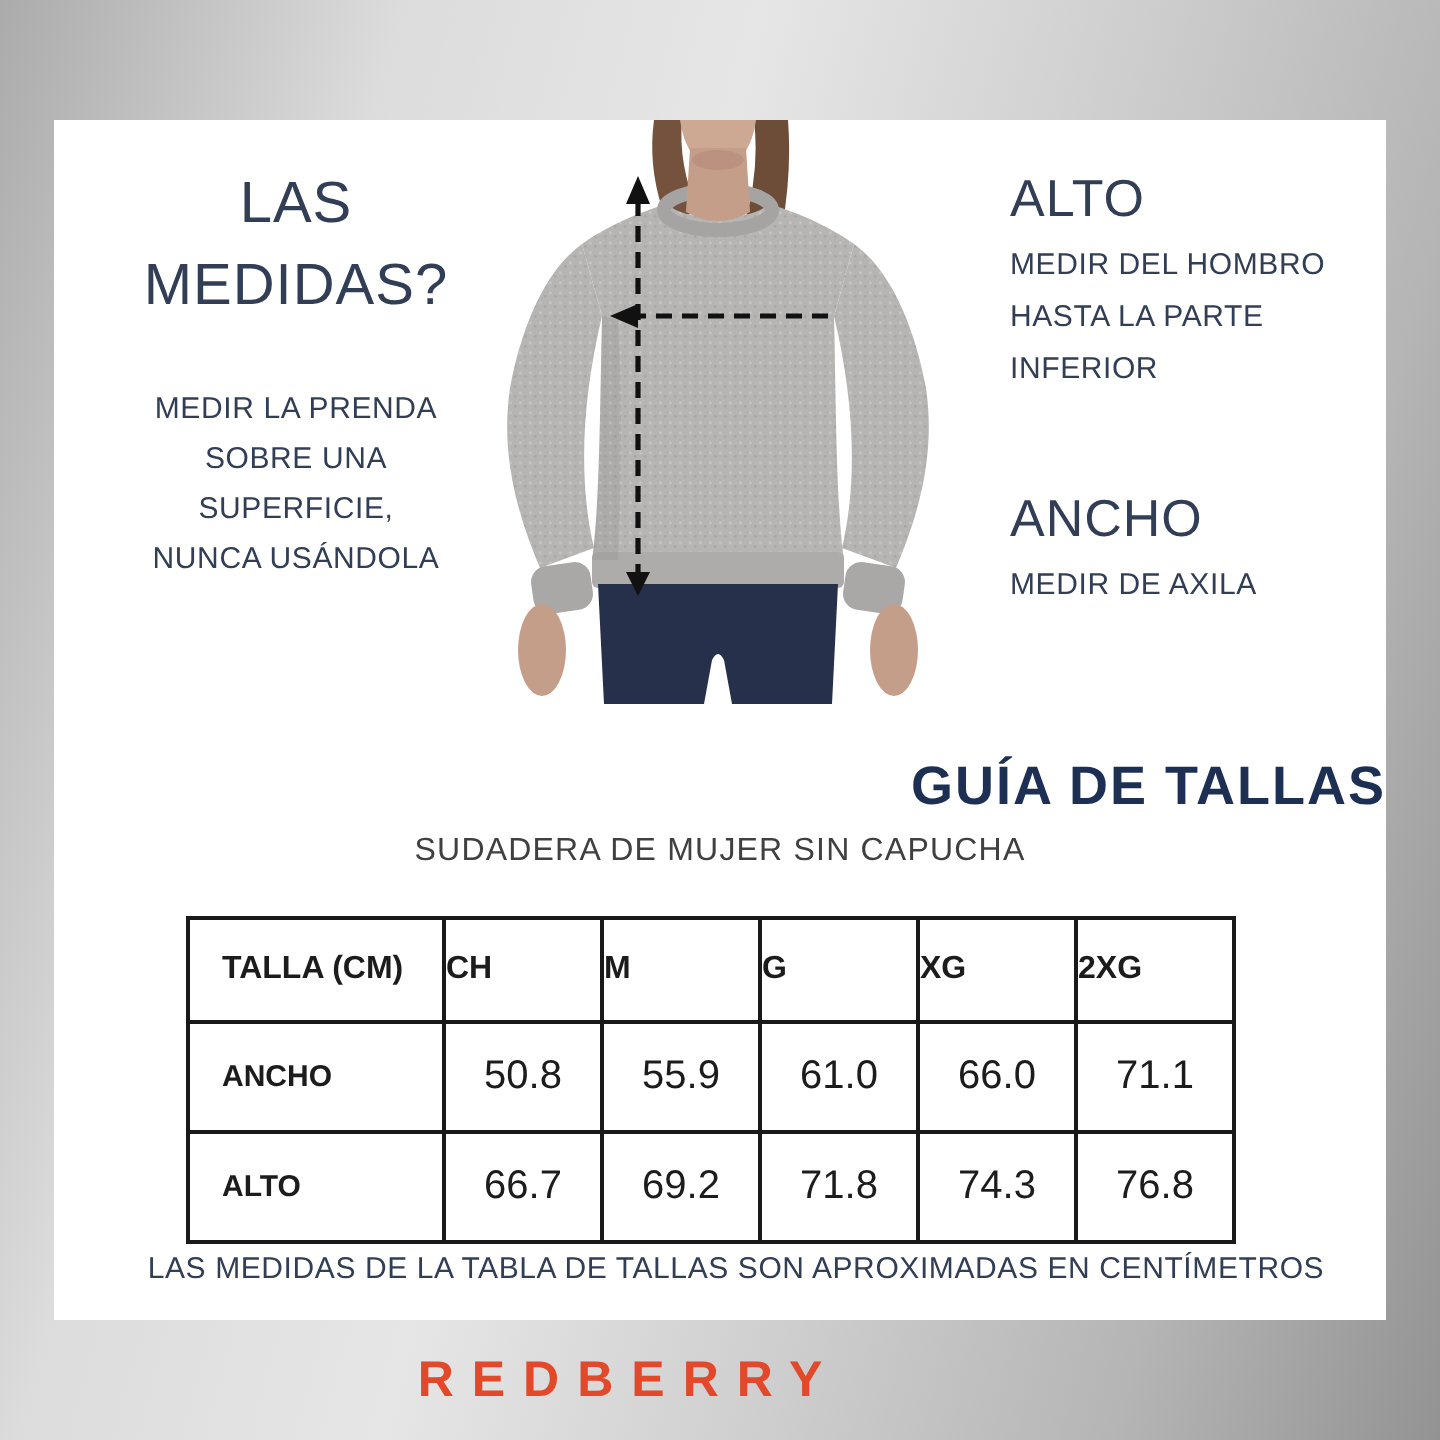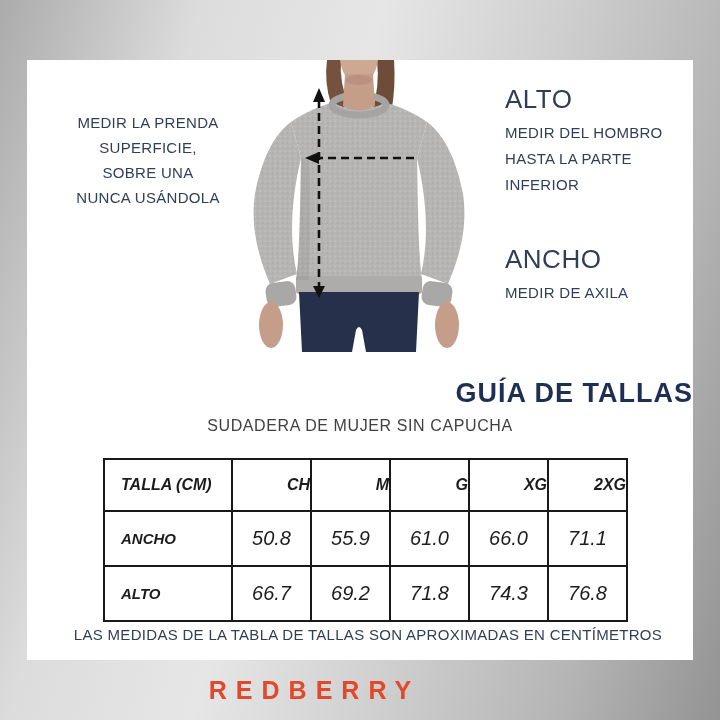--- a/index.html
+++ b/index.html
@@ -33,27 +33,27 @@
   
   .guide-title {
     position:absolute; top:318px; left:0; width:100%; text-align:right;
     font-size:27px; font-weight:700; letter-spacing:1px; color:#1d2f52;
   }
   .guide-subtitle {
     position:absolute; top:357px; left:0; width:100%; text-align:center;
     font-size:16px; font-weight:400; letter-spacing:0.6px; color:#404040;
   }
   table.size-table {
-    position:absolute; left:76px; top:398px; width:523px;
-    border-collapse:collapse; table-layout:fixed;font-style:italic;
+    position:absolute; left:66px; top:398px; width:523px;
+    border-collapse:collapse; table-layout:fixed;
   }
   .size-table td, .size-table th { border:2px solid #191919; color:#1c1c1c; background:#fff; }
   .size-table .col-label { width:128px; }
   .size-table .col-size  { width:79px; }
-  .size-table thead th { height:52px; font-size:16px; font-weight:700; text-align:right; }
+  .size-table thead th { height:52px; font-size:16px; font-weight:700; text-align:left; }
   .size-table thead th.first { text-align:left; padding-left:16px; }
   .size-table tbody td { height:55px; font-size:20px; font-weight:400; text-align:center; }
   .size-table tbody td.row-label { font-size:15px; font-weight:700; text-align:left; padding-left:16px; }
   .table-note {
     position:absolute; top:566px; left:0; width:100%; text-align:center;
     font-size:15px; font-weight:300; letter-spacing:0.3px; color:#323e55;padding-left:16px;
   }
   
   .brand-footer {
     position:absolute; left:0; bottom:0; width:580px; height:60px;
@@ -63,25 +63,26 @@
     padding-left:40px;
   }
 </style>
 </head>
 <body>
 
 <div class="card">
 
   <div class="left-block">
     <div class="how-title">
+      <div>LAS MEDIDAS?</div>
     </div>
     <div class="how-instruction">
       <div>MEDIR LA PRENDA</div>
+      <div>SOBRE UNA</div>
       <div>SUPERFICIE,</div>
-      <div>SOBRE UNA</div>
       <div>NUNCA USÁNDOLA</div>
     </div>
   </div>
 
   <div class="figure-wrap">
     <svg viewBox="0 0 240 292">
       <defs>
         <pattern id="heather" patternUnits="userSpaceOnUse" width="5" height="5">
           <rect width="5" height="5" fill="#b6b5b4"></rect>
           <circle cx="1.2" cy="1.4" r="0.8" fill="#c4c3c2"></circle>

